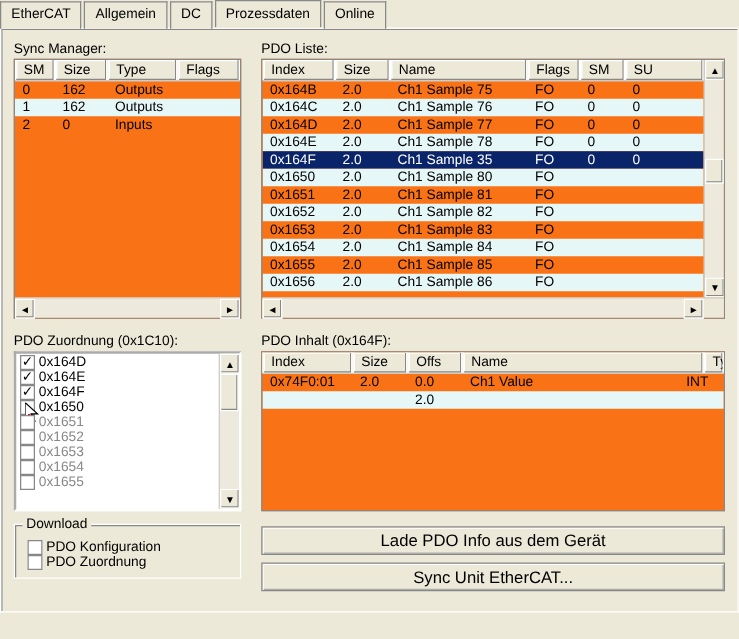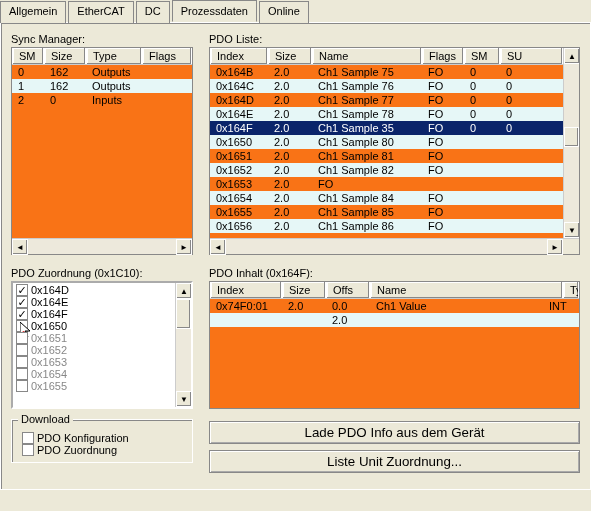--- a/index.html
+++ b/index.html
@@ -157,22 +157,22 @@
     text-align:center;
     margin-bottom:6px;
     width:100%;
   }
 </style>
 </head>
 <body>
 
 <div class="container">
   <div class="tabs">
+    <div class="tab">EtherCAT</div>
     <div class="tab">Allgemein</div>
-    <div class="tab">EtherCAT</div>
     <div class="tab">DC</div>
     <div class="tab active">Prozessdaten</div>
     <div class="tab">Online</div>
   </div>
 
   <div class="content">
 
     <div class="row">
       <div class="col-left">
         <div class="label">Sync Manager:</div>
@@ -289,20 +289,21 @@
                     <div class="lv-cell" style="width:58px">0x1652</div>
                     <div class="lv-cell" style="width:44px">2.0</div>
                     <div class="lv-cell" style="width:110px">Ch1 Sample 82</div>
                     <div class="lv-cell" style="width:42px">FO</div>
                     <div class="lv-cell" style="width:36px"></div>
                     <div class="lv-cell" style="flex:1"></div>
                   </div>
                   <div class="lv-row">
                     <div class="lv-cell" style="width:58px">0x1653</div>
                     <div class="lv-cell" style="width:44px">2.0</div>
+                    <div class="lv-cell" style="width:110px">Ch1 Sample 83</div>
                     <div class="lv-cell" style="width:42px">FO</div>
                     <div class="lv-cell" style="width:36px"></div>
                     <div class="lv-cell" style="flex:1"></div>
                   </div>
                   <div class="lv-row">
                     <div class="lv-cell" style="width:58px">0x1654</div>
                     <div class="lv-cell" style="width:44px">2.0</div>
                     <div class="lv-cell" style="width:110px">Ch1 Sample 84</div>
                     <div class="lv-cell" style="width:42px">FO</div>
                     <div class="lv-cell" style="width:36px"></div>
@@ -439,18 +440,18 @@
             <span>PDO Konfiguration</span>
           </div>
           <div class="check-item">
             <span class="chkbox"></span>
             <span>PDO Zuordnung</span>
           </div>
         </div>
       </div>
       <div class="col-right" style="padding-top:8px;">
         <button class="btn">Lade PDO Info aus dem Gerät</button>
-        <button class="btn">Liste Unit Zuordnung...</button>
+        <button class="btn">Sync Unit EtherCAT...</button>
       </div>
     </div>
 
   </div>
 </div>
 
 </body></html>

